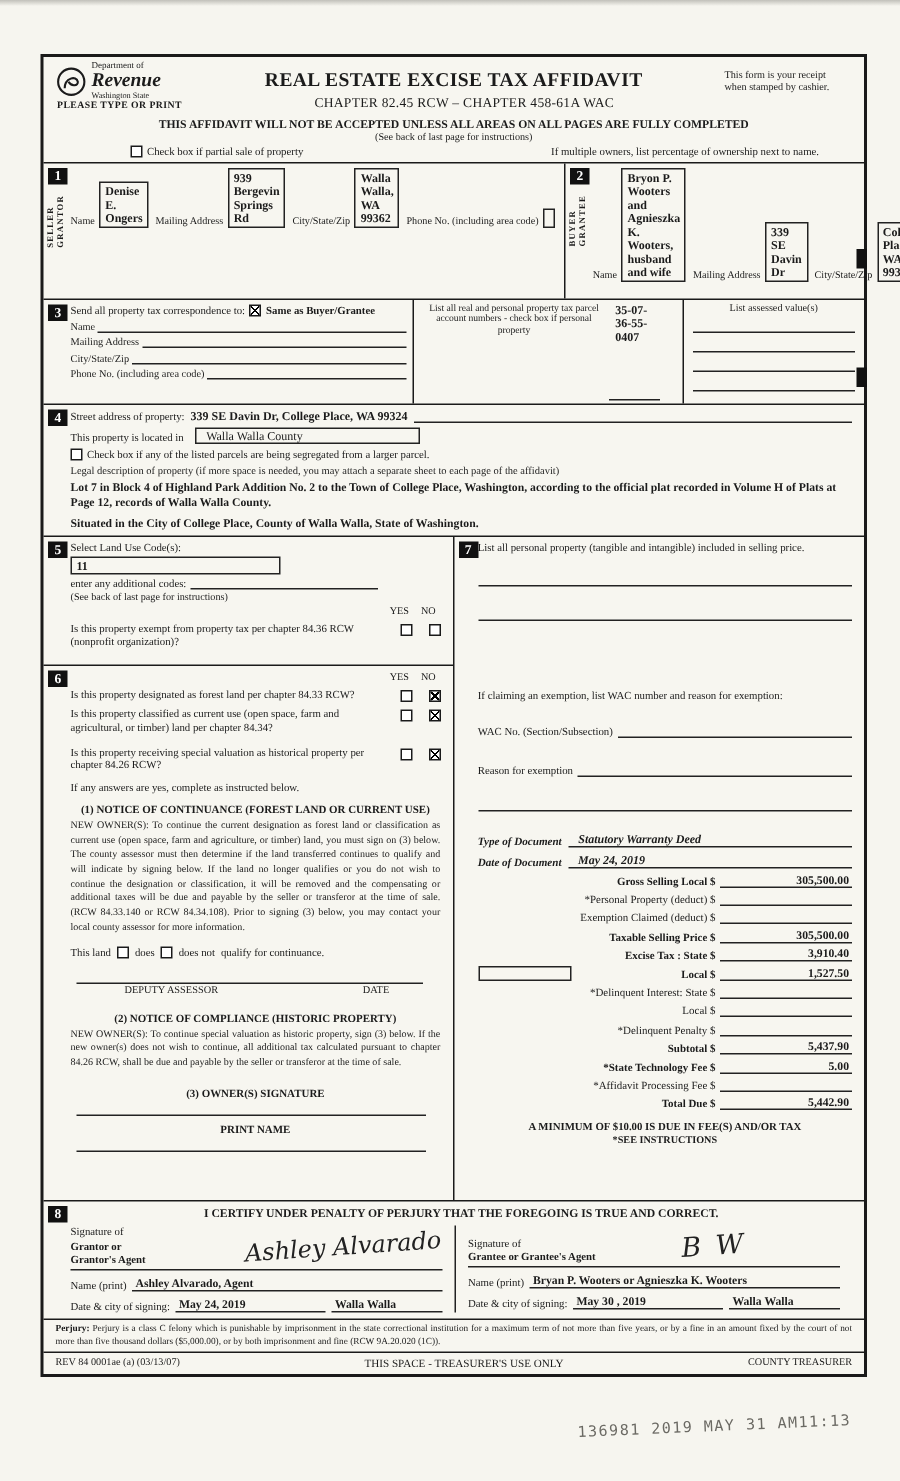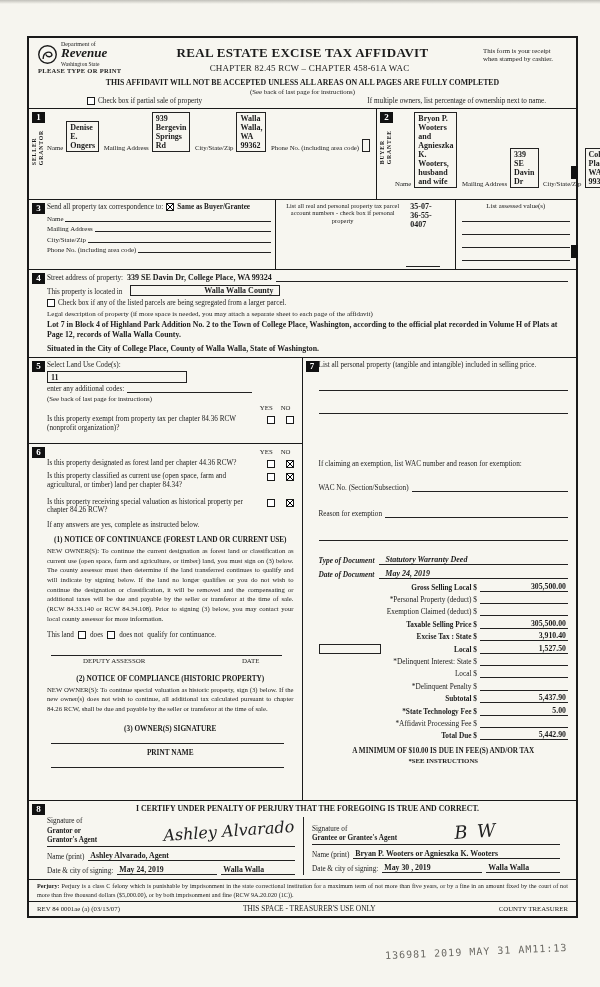--- a/index.html
+++ b/index.html
@@ -77,22 +77,22 @@
     text-align:left; padding-left:4px; }
   .blankline { border-bottom:1px solid #222; height:9px; }
   .s3r { flex:1; padding:2px 6px; display:flex; flex-direction:column; gap:4px; }
   .s3rh { font-size:6.8px; text-align:center; }
 
   
   .sec4 { border-bottom:1.5px solid #1a1a1a; padding:3px 8px 4px 18px;
     position:relative; font-size:7.2px; }
   .l1 { display:flex; align-items:flex-end; gap:4px; }
   .l1 .val { font-weight:bold; font-size:8px; white-space:nowrap; }
-  .locbox { display:inline-block; border:1px solid #222; font-weight:bold; font-size:8px;
-    padding:0 6px; min-width:150px; margin-left:4px; min-height:11px;text-align:right; }
+  .locbox { display:inline-block; border:1px solid #222; font-weight:normal; font-size:8px;
+    padding:0 6px; min-width:150px; margin-left:4px; min-height:11px; }
   .seg { display:flex; gap:3px; align-items:center; margin-top:3px; }
   .legal-lbl { margin-top:3px; font-size:7px; }
   .legal { font-weight:bold; font-size:7.8px; margin-top:2px; line-height:1.3; }
   .situated { font-weight:bold; font-size:7.8px; margin-top:4px; }
 
   
   .mid { display:flex; border-bottom:1.5px solid #1a1a1a; height:443px; }
   .midl { width:50%; border-right:1.5px solid #1a1a1a; display:flex; flex-direction:column; }
   .sec5 { height:86px; border-bottom:1.5px solid #1a1a1a; position:relative;
     padding:3px 8px 2px 18px; font-size:7.2px; }
@@ -351,21 +351,21 @@
           </div>
         </div>
 
         <div class="sec6">
           <span class="badge">6</span>
           <div class="ynhead">
             <span>YES</span>
             <span>NO</span>
           </div>
           <div class="qrow">
-            <span class="qtext">Is this property designated as forest land per chapter 44.36 RCW?</span>
+            <span class="qtext">Is this property designated as forest land per chapter 84.33 RCW?</span>
             <span class="qboxes">
               <span class="cb"></span>
               <span class="cb checked"></span>
             </span>
           </div>
           <div class="qrow">
             <span class="qtext">Is this property classified as current use (open space, farm and agricultural, or timber) land per chapter 84.34?</span>
             <span class="qboxes">
               <span class="cb"></span>
               <span class="cb checked"></span>

